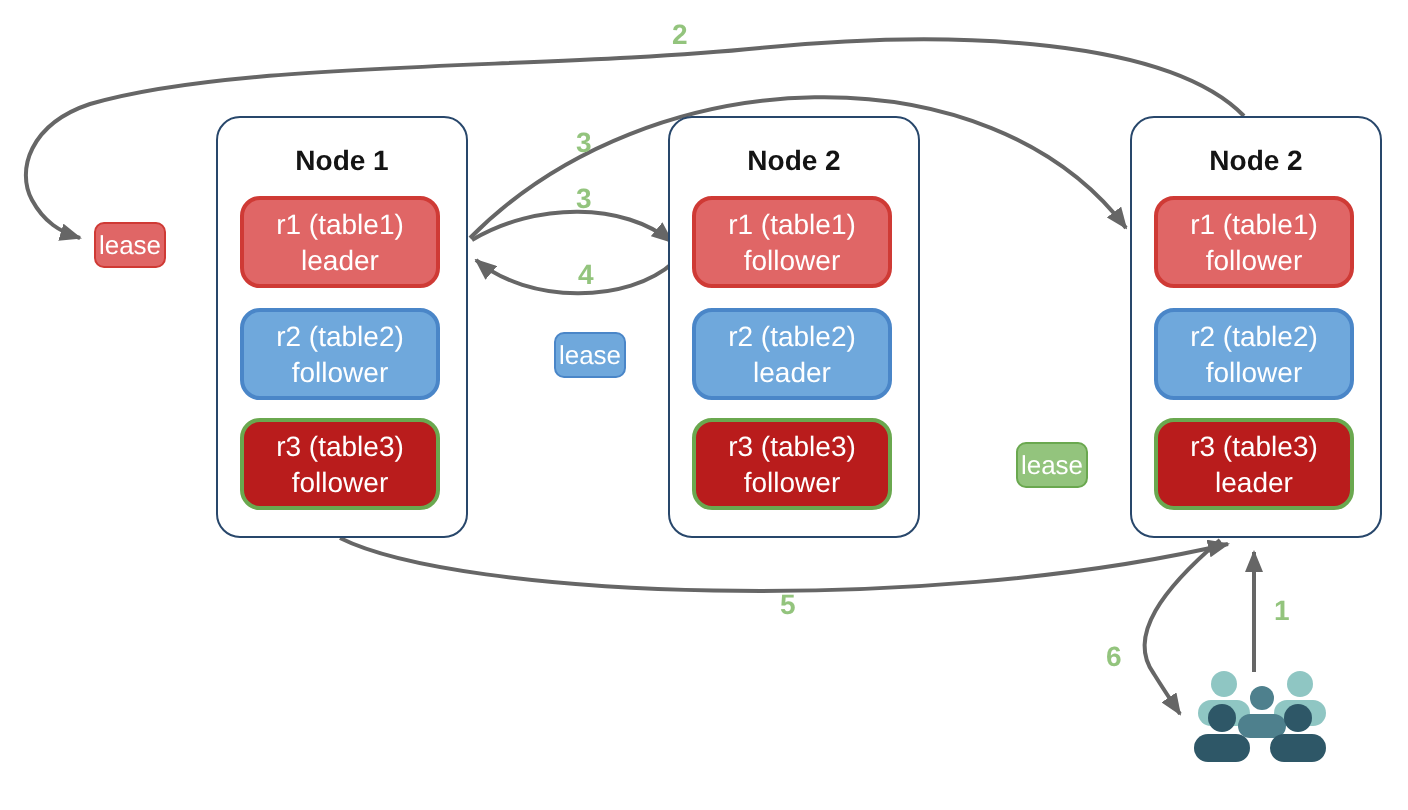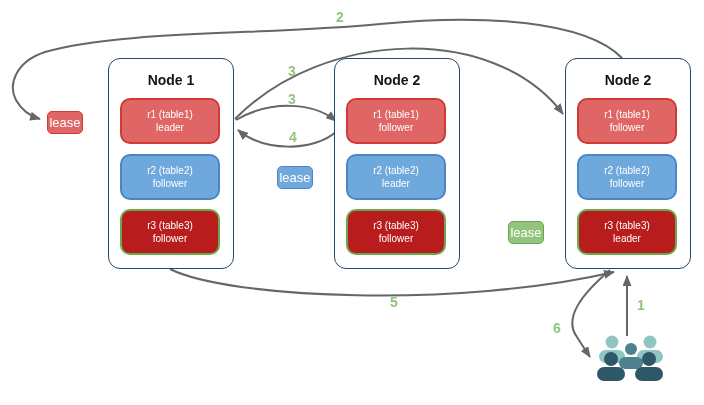--- a/index.html
+++ b/index.html
@@ -17,21 +17,21 @@
     padding-left:47px;
   }
   .node-title{
     position:absolute;top:13px;left:0;width:100%;text-align:center;
     font-weight:bold;font-size:14px;color:#141414;
   }
   .replica{
     position:absolute;left:11px;width:100px;height:46px;border-radius:10px;
     border:2px solid;box-sizing:border-box;color:#ffffff;
     display:flex;flex-direction:column;align-items:center;justify-content:center;
-    font-size:10px;line-height:1.3;text-align:center;
+    font-size:14px;line-height:1.3;text-align:center;
   }
   .replica.red  {background:#e06666;border-color:#cf3a35;}
   .replica.blue {background:#6fa8dc;border-color:#4a86c8;}
   .replica.green{background:#b91c1c;border-color:#6aa84f;}
   .pos-r1{top:39px;} .pos-r2{top:95px;} .pos-r3{top:150px;}
 
   .lease{
     position:absolute;width:36px;height:23px;border-radius:5px;border:1.5px solid;
     box-sizing:border-box;color:#ffffff;font-size:13px;
     display:flex;align-items:center;justify-content:center;

